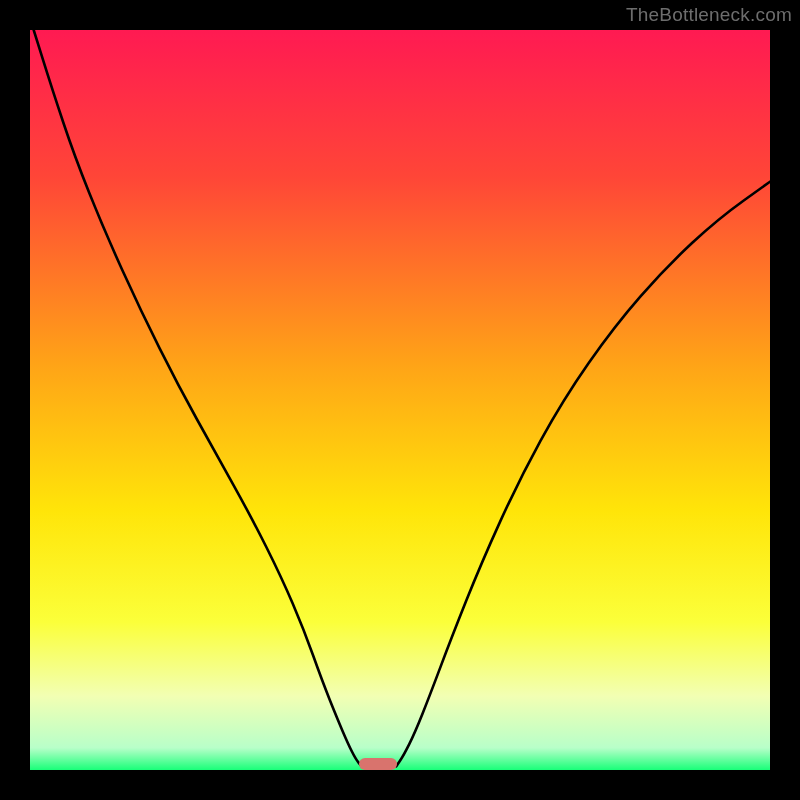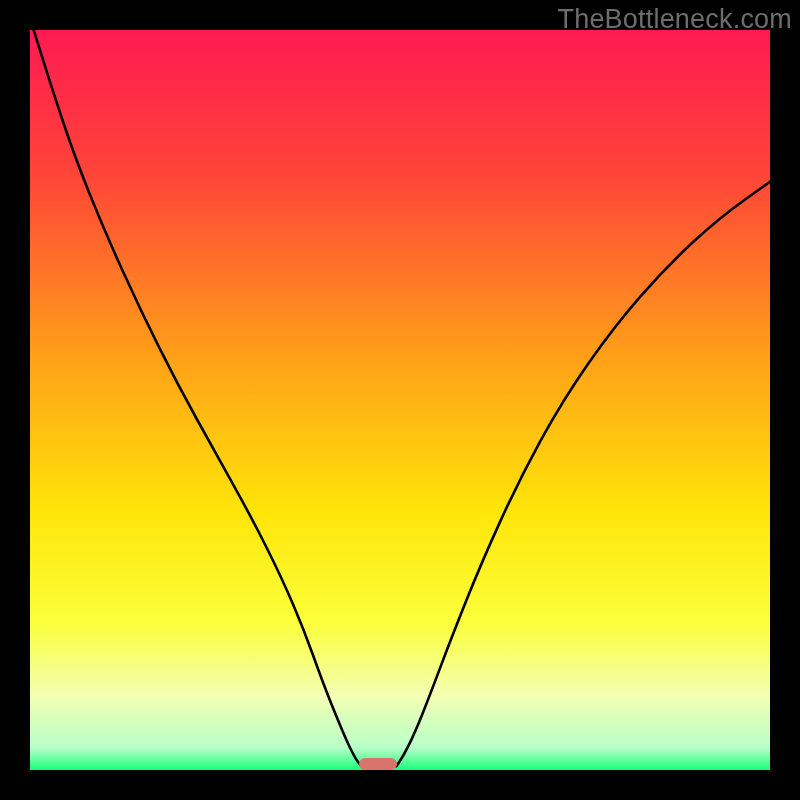--- a/index.html
+++ b/index.html
@@ -41,21 +41,21 @@
   .marker {
     position: absolute;
     background: #d9736d;
     border-radius: 7px;
   }
   .watermark {
     position: absolute;
     top: 4px;
     right: 8px;
     color: #6d6d6d;
-    font-size: 27px;
+    font-size: 19px;
     font-weight: 500;
     letter-spacing: 0.2px;
     user-select: none;
   }
 </style>
 </head>
 <body>
 
 <div class="frame">
 

